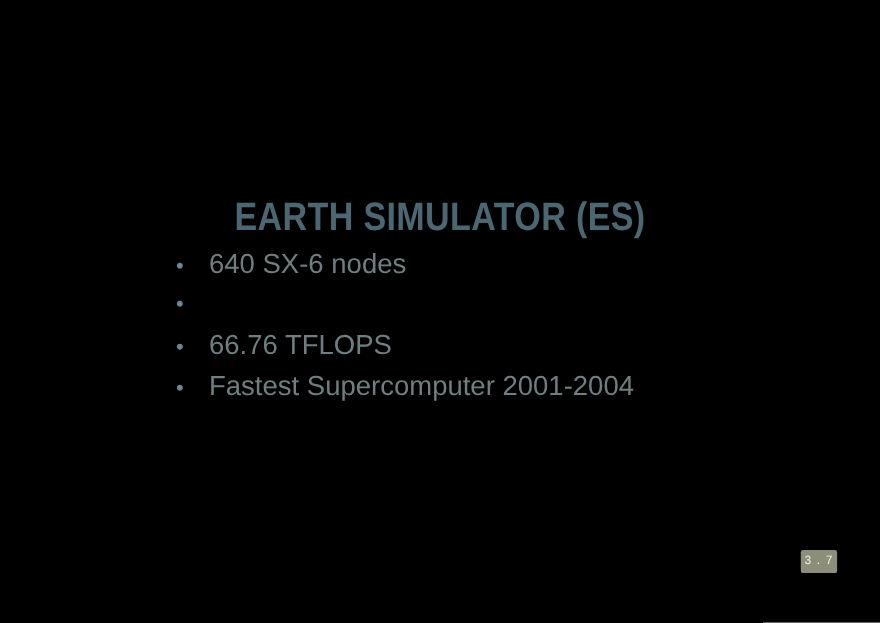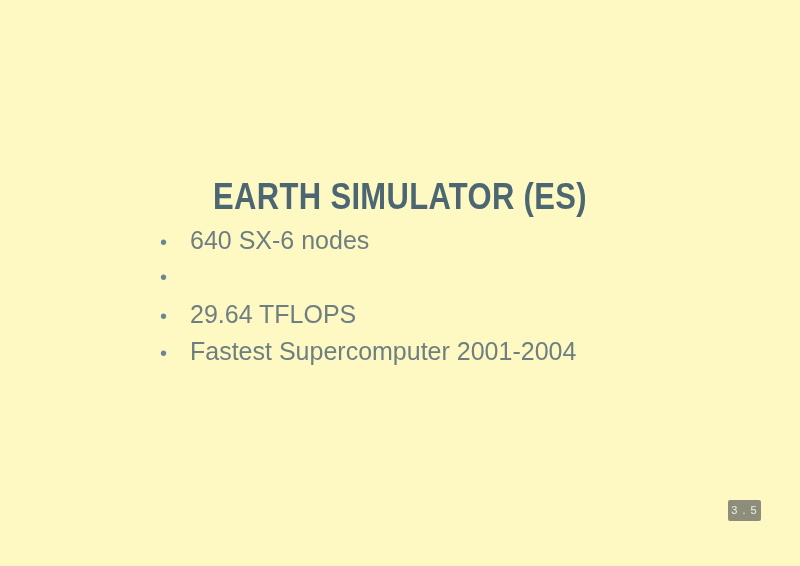--- a/index.html
+++ b/index.html
@@ -15,21 +15,21 @@
     background: #fbf5e4;
     font-family: "Liberation Sans", "DejaVu Sans", sans-serif;
     -webkit-font-smoothing: antialiased;
   }
 
   .slide {
     position: relative;
     width: 800px;
     height: 566px;
     box-sizing: border-box;
-    background: #fef9c3;
+    background: #000000;
   }
 
   
   .slide-title {
     position: absolute;
     left: 0;
     right: 0;
     top: 152px;
     text-align: center;
     color: #4c6672;
@@ -109,25 +109,25 @@
       <span class="bullet-marker">•</span>
       <span class="bullet-label">640 SX-6 nodes</span>
     </li>
 
     <li class="bullet-item">
       <span class="bullet-marker">•</span>
     </li>
 
     <li class="bullet-item">
       <span class="bullet-marker">•</span>
-      <span class="bullet-label">29.64 TFLOPS</span>
+      <span class="bullet-label">66.76 TFLOPS</span>
     </li>
 
     <li class="bullet-item">
       <span class="bullet-marker">•</span>
       <span class="bullet-label">Fastest Supercomputer 2001-2004</span>
     </li>
 
   </ul>
 
-  <div class="slide-number">3 . 5</div>
+  <div class="slide-number">3 . 7</div>
 
 </div>
 
 </body></html>

